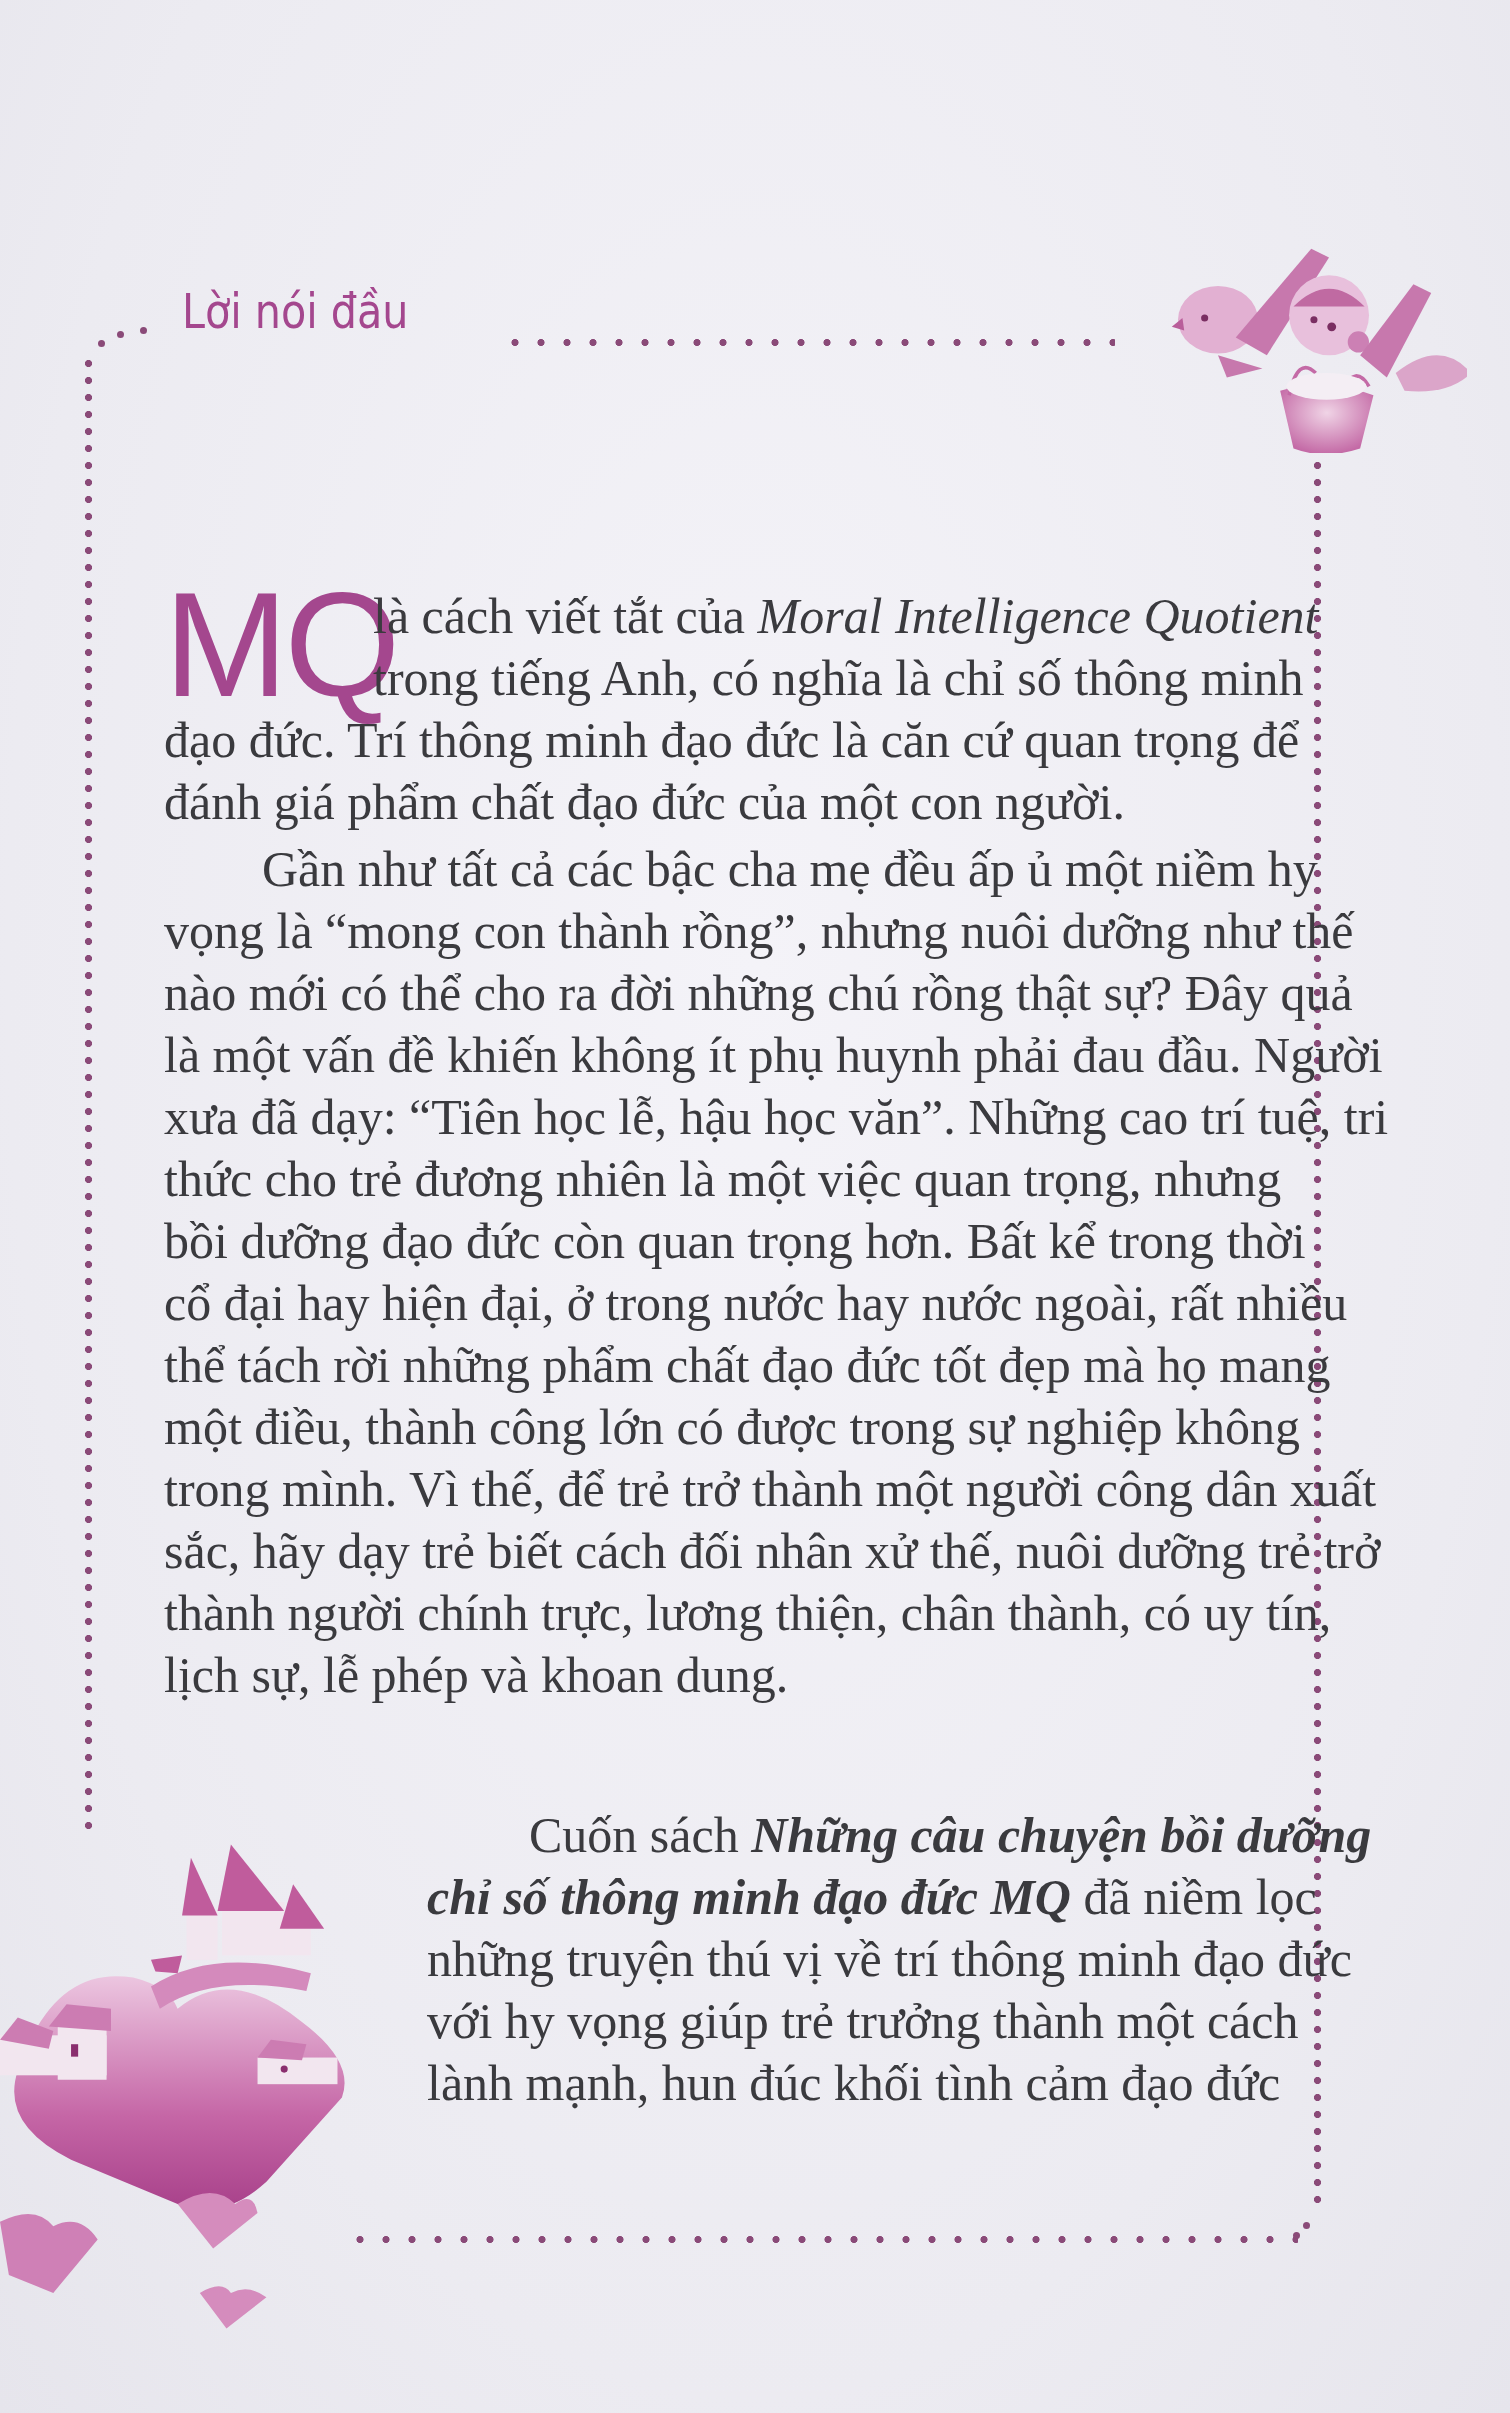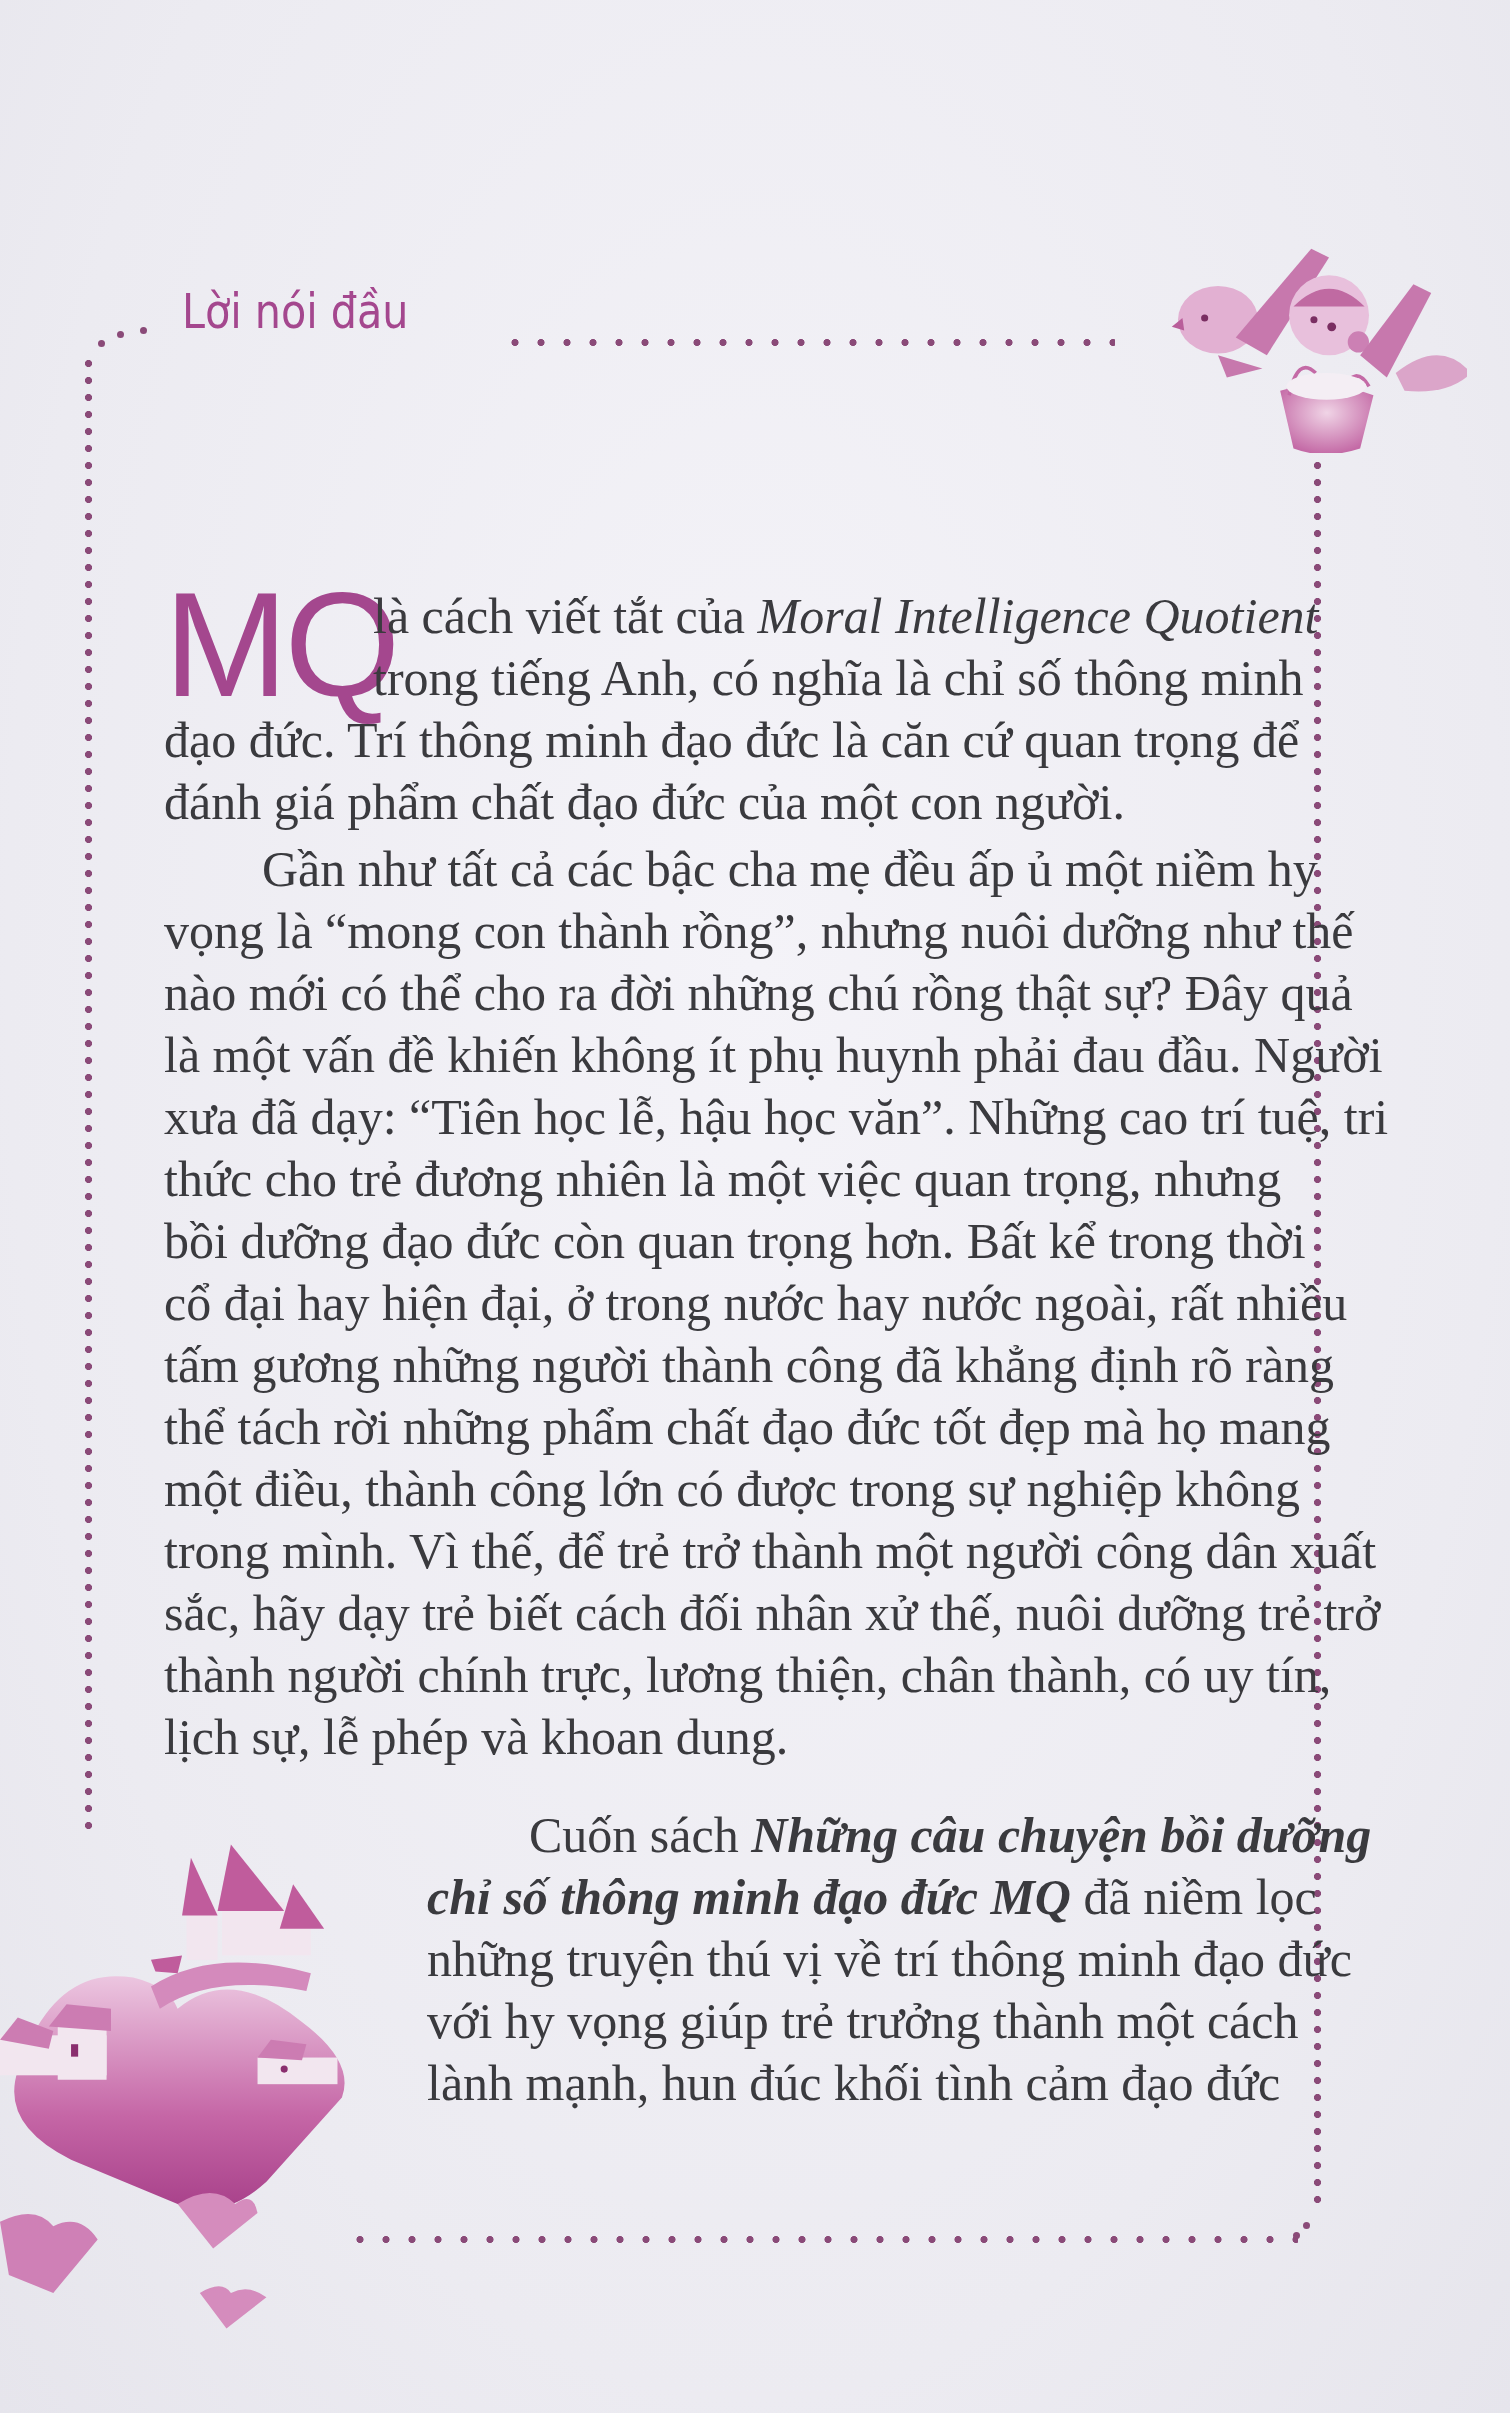--- a/index.html
+++ b/index.html
@@ -107,21 +107,20 @@
 
 <div class="text-block p2">
   <span class="line" style="padding-left:98px">Gần như tất cả các bậc cha mẹ đều ấp ủ một niềm hy</span>
   <span class="line">vọng là “mong con thành rồng”, nhưng nuôi dưỡng như thế</span>
   <span class="line">nào mới có thể cho ra đời những chú rồng thật sự? Đây quả</span>
   <span class="line">là một vấn đề khiến không ít phụ huynh phải đau đầu. Người</span>
   <span class="line">xưa đã dạy: “Tiên học lễ, hậu học văn”. Những cao trí tuệ, tri</span>
   <span class="line">thức cho trẻ đương nhiên là một việc quan trọng, nhưng</span>
   <span class="line">bồi dưỡng đạo đức còn quan trọng hơn. Bất kể trong thời</span>
   <span class="line">cổ đại hay hiện đại, ở trong nước hay nước ngoài, rất nhiều</span>
-  <span class="line">tấm gương những người thành công đã khẳng định rõ ràng</span>
   <span class="line">thể tách rời những phẩm chất đạo đức tốt đẹp mà họ mang</span>
   <span class="line">một điều, thành công lớn có được trong sự nghiệp không</span>
   <span class="line">trong mình. Vì thế, để trẻ trở thành một người công dân xuất</span>
   <span class="line">sắc, hãy dạy trẻ biết cách đối nhân xử thế, nuôi dưỡng trẻ trở</span>
   <span class="line">thành người chính trực, lương thiện, chân thành, có uy tín,</span>
   <span class="line last">lịch sự, lễ phép và khoan dung.</span>
 </div>
 
 <div class="text-block p3">
   <span class="line" style="padding-left:102px"><span>Cuốn sách </span><span class="bi">Những câu chuyện bồi dưỡng</span></span>

